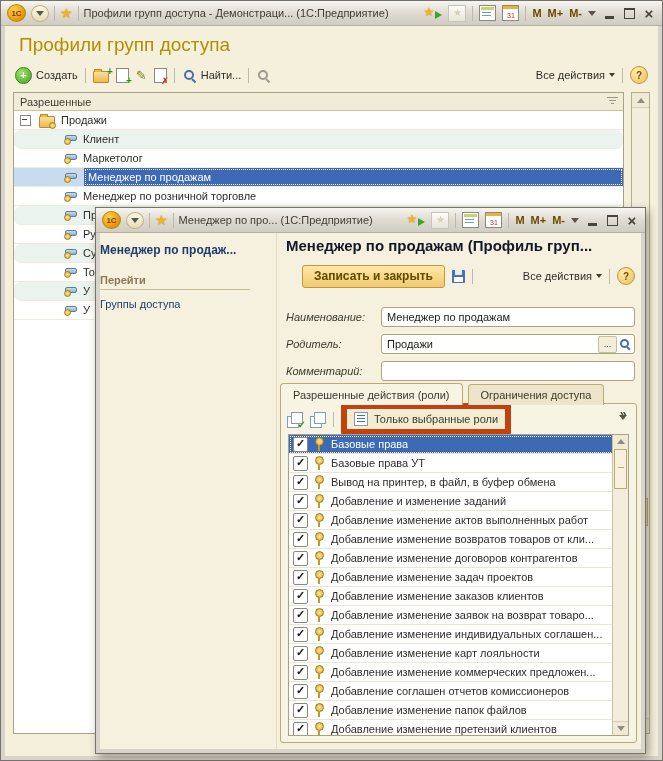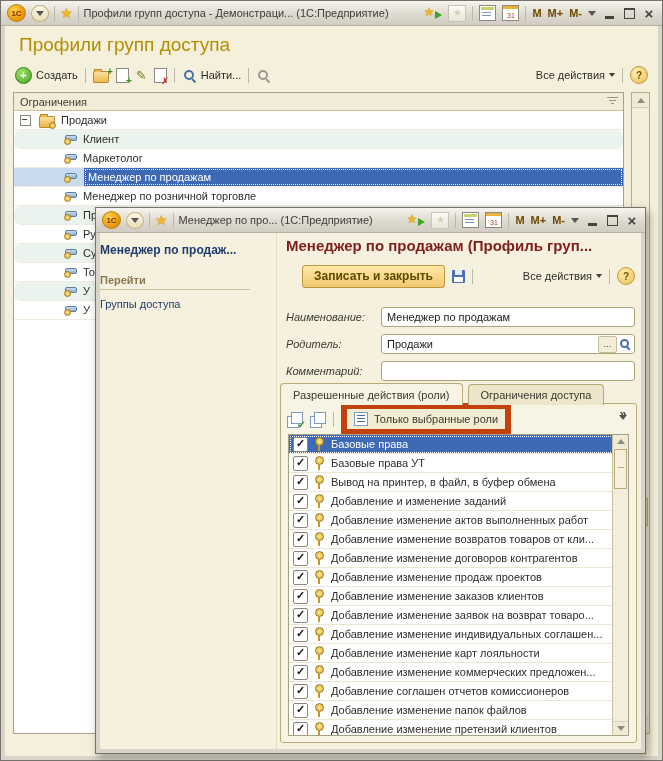--- a/index.html
+++ b/index.html
@@ -102,21 +102,21 @@
   .tri-dn-g{width:0;height:0;border-left:4px solid transparent;border-right:4px solid transparent;border-top:5px solid #8F8D80;}
   .sb-thumb-main{position:absolute;left:1px;right:1px;top:405px;height:26px;background:#F0DCA4;border:1px solid #C2A96C;}
   
   .dialog{left:95px;top:207px;width:551px;height:547px;box-shadow:3px 4px 9px rgba(60,55,40,.45);}
   .dclient{position:absolute;left:4px;right:4px;top:25px;bottom:4px;background:#F6F1DE;overflow:hidden;}
   .nav{position:absolute;left:0;top:0;bottom:0;width:177px;border-right:1px solid #E3DCC1;box-sizing:border-box;padding:10px 0;}
   .nav-title{font-weight:bold;color:#1F3C6E;font-size:12px;white-space:nowrap;}
   .nav-sec{margin-top:17px;font-weight:bold;color:#8A7950;padding-bottom:3px;border-bottom:1px solid #C9BE95;width:150px;}
   .nav-link{display:block;margin-top:8px;color:#1F3C6E;text-decoration:none;}
   .content{position:absolute;left:178px;right:0;top:0;bottom:0;}
-  .c-header{position:absolute;left:8px;right:4px;top:4px;font-size:15px;font-weight:bold;color:#7f1d1d;
+  .c-header{position:absolute;left:8px;right:4px;top:4px;font-size:15px;font-weight:bold;color:#0f172a;
             white-space:nowrap;overflow:hidden;}
   .cmdbar{position:absolute;left:8px;right:6px;top:30px;height:26px;display:flex;align-items:center;gap:7px;margin-left:16px;}
   .btn-primary{height:23px;padding:0 11px;background:linear-gradient(#FFE8A6,#F2C96F);border:1px solid #BD9840;
                border-radius:3px;font-weight:bold;color:#5E4B00;font-size:12px;display:flex;align-items:center;
                font-family:inherit;}
   .floppy{width:13px;height:13px;background:#4D6FB3;position:relative;border-radius:1px;flex:none;}
   .floppy::before{content:'';position:absolute;left:3px;top:0;width:7px;height:5px;background:#E8EDF5;}
   .floppy::after{content:'';position:absolute;left:2px;bottom:1px;width:9px;height:5px;background:#FDFDFD;}
   
   .frow{position:absolute;left:8px;right:6px;height:20px;display:flex;align-items:center;}
@@ -250,21 +250,21 @@
       <span class="allact">
         <span>Все действия</span>
         <span class="tri-down"></span>
       </span>
       <span class="tb-sep"></span>
       <span class="help">?</span>
     </div>
 
     <div class="table">
       <div class="thead">
-        <span>Ограничения</span>
+        <span>Разрешенные</span>
         <span class="sort-ic">
             <i></i>
             <i></i>
             <i></i>
           </span>
       </div>
       <div class="trow">
         <span class="expander"></span>
         <span class="folder gfolder"></span>
         <span class="rlabel">Продажи</span>
@@ -478,21 +478,21 @@
                 <span class="tick">✓</span>
               </span>
             <span class="key-icon"></span>
             <span class="role-label">Добавление изменение договоров контрагентов</span>
           </div>
           <div class="role-row">
             <span class="cb">
                 <span class="tick">✓</span>
               </span>
             <span class="key-icon"></span>
-            <span class="role-label">Добавление изменение продаж проектов</span>
+            <span class="role-label">Добавление изменение задач проектов</span>
           </div>
           <div class="role-row">
             <span class="cb">
                 <span class="tick">✓</span>
               </span>
             <span class="key-icon"></span>
             <span class="role-label">Добавление изменение заказов клиентов</span>
           </div>
           <div class="role-row">
             <span class="cb">

